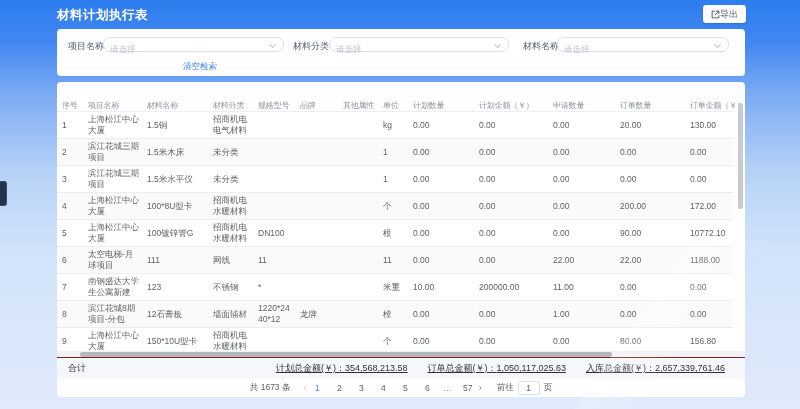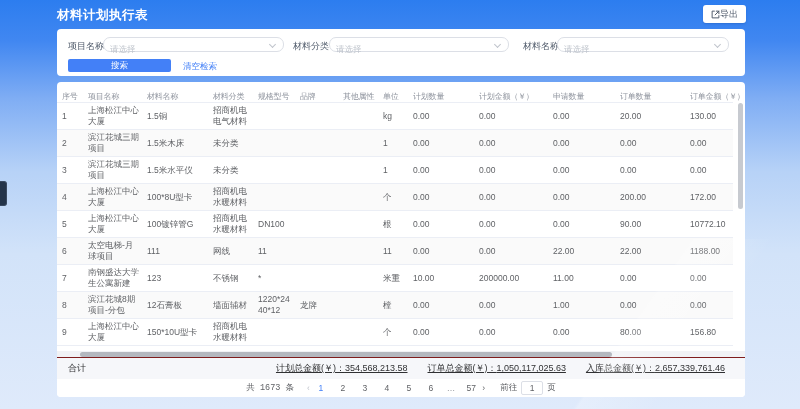--- a/index.html
+++ b/index.html
@@ -27,35 +27,35 @@
   .select input{ border:none; outline:none; width:calc(100% - 18px); height:13px; margin-left:6px; font-size:8.5px; color:#606266; background:transparent;}
   .select input::placeholder{ color:#bfc4cc; }
   .caret{ position:absolute; right:8px; top:4px; width:5px; height:5px; border-right:1px solid #c0c4cc; border-bottom:1px solid #c0c4cc; transform:rotate(45deg);}
   .search-btn{ position:absolute; left:11px; top:30px; width:103px; height:13px; background:#4380f7; border:none; border-radius:2px;
     color:#fff; font-size:8.5px; line-height:13px; text-align:center; cursor:pointer;}
   .clear-link{ position:absolute; left:126px; top:32px; font-size:8.5px; color:#4380f7; cursor:pointer;}
   
   .table-card{ position:absolute; left:57px; top:82px; width:688px; height:315px; background:#fff; border-radius:4px; overflow:hidden;}
   .tbl-wrap{ position:absolute; left:0; top:0; width:688px; height:269px; overflow:hidden;}
   table{ width:676px; border-collapse:collapse; table-layout:fixed; }
-  th{ height:17px; font-size:8px; font-weight:normal; color:#8f949e; text-align:left; padding:9px 2px 0 5px;
+  th{ height:17px; font-size:8px; font-weight:normal; color:#8f949e; text-align:left; padding:18px 2px 0 5px;
       border-bottom:1px solid #ebeef5; white-space:nowrap; overflow:visible; letter-spacing:-0.2px;}
   td{ height:27px; font-size:8.5px; color:#606266; padding:1px 2px 1px 5px; border-bottom:1px solid #ebeef5;
       line-height:11px; word-break:break-all; overflow:hidden; vertical-align:middle;}
   tbody tr:nth-child(even){ background:#fafafa; }
   .vscroll{ position:absolute; right:2px; top:21px; width:5px; height:106px; background:#c7cad0; border-radius:3px; cursor:pointer;}
   .hscroll{ position:absolute; left:0; top:269px; width:688px; height:6px; background:#f1f2f5;}
   .hscroll-thumb{ position:absolute; left:23px; top:0.5px; width:532px; height:5px; background:#b4b8bf; border-radius:3px; cursor:pointer;}
   .summary-row{ position:absolute; left:0; top:275px; width:688px; height:22px; background:#f6f7fa; border-top:1px solid #7f1d1d;
     display:flex; align-items:center; padding:0 20px 0 11px; font-size:9px; color:#303133;}
   .totals{ margin-left:auto; display:flex; gap:20px;text-decoration:underline; }
   .total-item .t-label{ color:#303133; } .total-item .t-value{ color:#303133; }
   .pager-row{ position:absolute; left:0; top:297px; width:688px; height:18px; background:#fff;
     display:flex; align-items:center; justify-content:center; gap:5px; font-size:8.5px; color:#606266;}
-  .pager-total{ margin-right:8px;font-family:Liberation Mono, monospace; }
+  .pager-total{ margin-right:8px; }
   .page-btn{ min-width:12px; text-align:center; cursor:pointer; }
   .page-btn.active{ color:#4380f7; }
   .page-prev{ color:#c0c4cc; cursor:pointer; } .page-next{ color:#606266; cursor:pointer; }
   .page-ellipsis{ color:#909399; }
   .goto{ margin-left:10px; display:flex; align-items:center; gap:4px; }
   .goto input{ width:22px; height:14px; border:1px solid #dcdfe6; border-radius:2px; text-align:center; font-size:8.5px; color:#606266; outline:none;}
 </style>
 </head>
 <body>
 
@@ -87,21 +87,20 @@
       <span class="caret"></span>
     </div>
   </div>
   <div class="f3">
     <span class="f-label">材料名称</span>
     <div class="select">
       <input placeholder="请选择" style="">
       <span class="caret"></span>
     </div>
   </div>
-  <button class="search-btn">搜索</button>
   <span class="clear-link">清空检索</span>
 </div>
 
 <div class="table-card">
   <div class="tbl-wrap">
     <table>
       <colgroup>
         <col style="width:26px">
           <col style="width:59px">
           <col style="width:66px">

